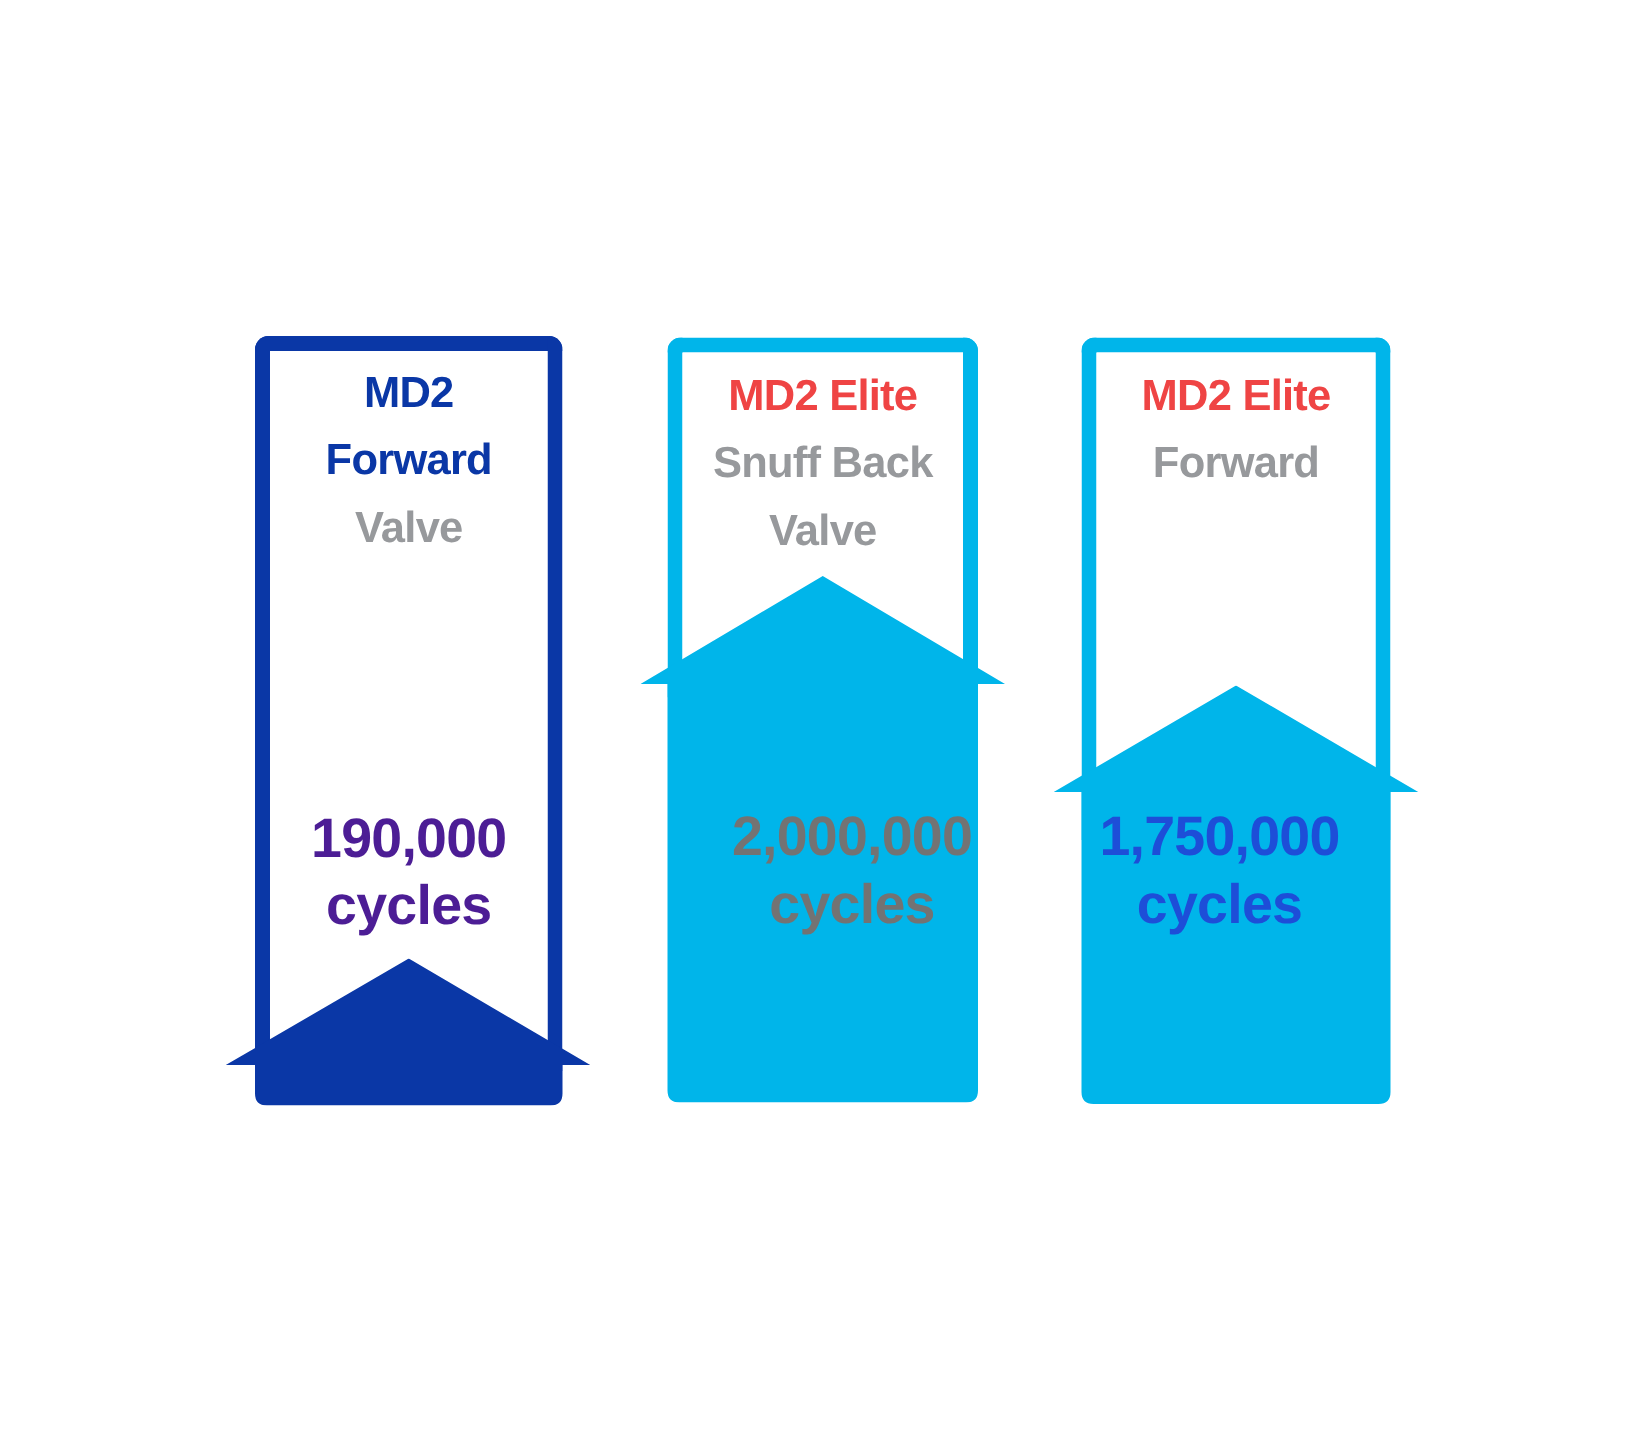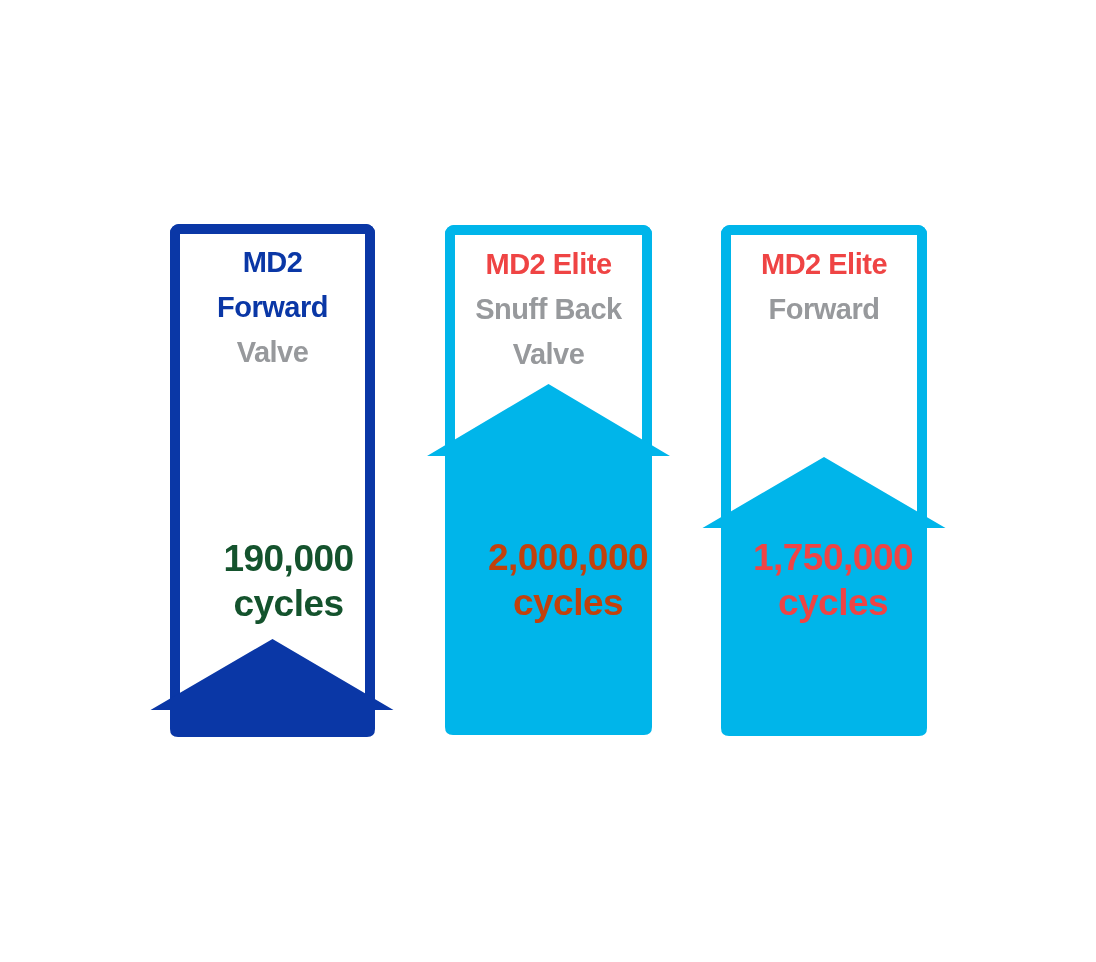--- a/index.html
+++ b/index.html
@@ -64,23 +64,23 @@
     text-align: center;
     z-index: 4;
     font-weight: bold;
     letter-spacing: -0.5px;
   }
   .cycles .line {
     font-size: 37px;
     line-height: 45px;
     white-space: nowrap;
   }
-  .cycles1 { left: 170px; top: 536px; width: 205px; color: #14532d; padding-left: 16px; }
-  .cycles2 { left: 445px; top: 535px; width: 246px; color: #c2410c; }
-  .cycles3 { left: 730px; top: 535px; width: 206px; color: #ef4444; }
+  .cycles1 { left: 170px; top: 536px; width: 205px; color: #4c1d95; }
+  .cycles2 { left: 445px; top: 535px; width: 246px; color: #737373; }
+  .cycles3 { left: 710px; top: 535px; width: 206px; color: #1d4ed8; }
 </style>
 </head>
 <body>
 
 <div class="canvas">
 
   <div>
     <div class="box box-blue box1"></div>
     <div class="titles titles1">
       <div class="line t-bold-blue">MD2</div>

